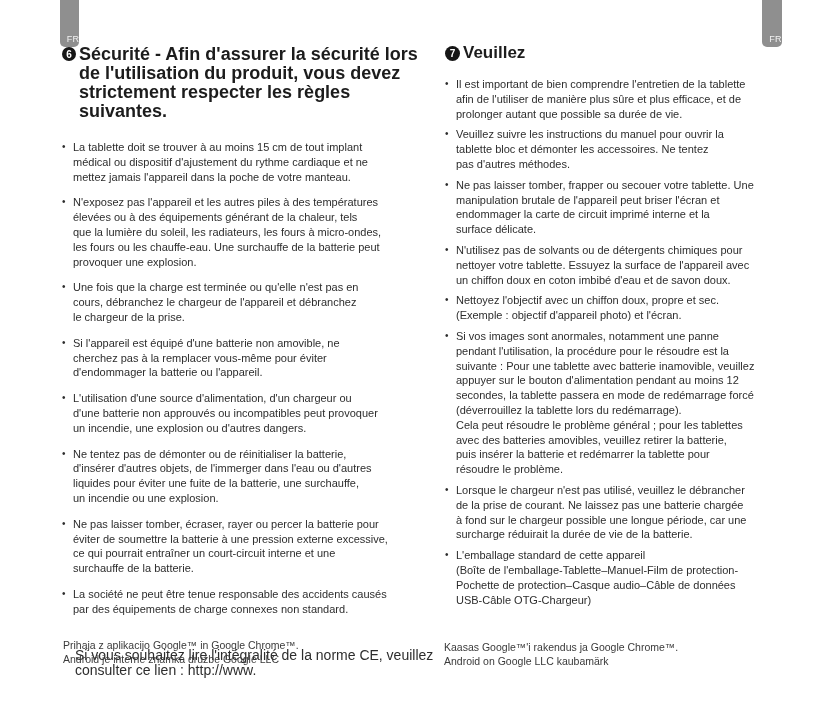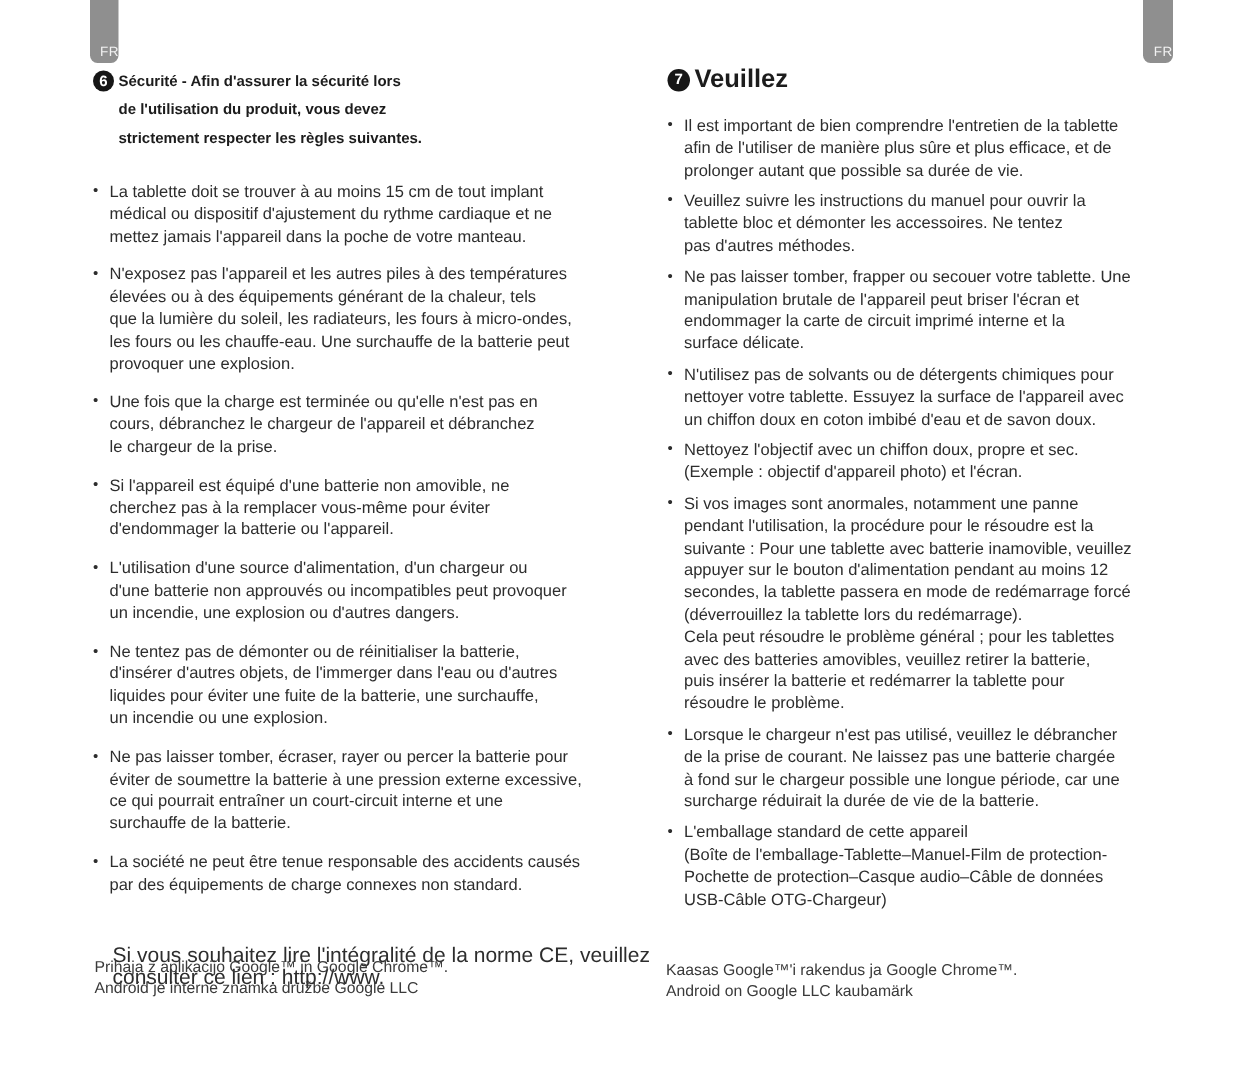--- a/index.html
+++ b/index.html
@@ -7,21 +7,21 @@
     width:839px; height:726px;
     background:#ffffff;
     font-family:"Liberation Sans", sans-serif;
     color:#2d2d2d;
     position:relative;
     overflow:hidden;
   }
 
   
   .lang-tab {
-    position:absolute; top:0; height:42px;
+    position:absolute; top:0; height:47px;
     background:#8f8f8f;
     border-radius:0 0 5px 5px;
     display:flex; align-items:flex-end; justify-content:center;
     padding-bottom:3px; box-sizing:border-box;
     color:#f2f2f2; font-size:9px; letter-spacing:.3px;padding-left:7px;
   }
   .lang-tab.left  { left:60px;  width:19px; }
   .lang-tab.right { left:762px; width:20px; }
 
   
@@ -37,21 +37,21 @@
     background:#161616; color:#ffffff;
     font-size:10px; font-weight:bold;
     display:flex; align-items:center; justify-content:center;
     margin-right:3px; margin-top:2px;
   }
   .col-right .sec-num { width:15px; height:15px; margin-top:2px; }
   .sec-title {
     font-weight:bold; color:#1c1c1c;
     white-space:pre-line;
   }
-  .col-left  .sec-title { font-size:10px; line-height:19px; }
+  .col-left  .sec-title { font-size:18px; line-height:19px; }
   .col-right .sec-title { font-size:17px;   line-height:18px; }
 
   
   .bullets { list-style:none; margin:0; padding:0; }
   .col-left  .bullets { margin-top:19px; }
   .col-right .bullets { margin-top:15px; }
   .bullets li { display:flex; font-size:11px; line-height:14.8px; }
   .col-left  .bullets li { margin-bottom:11px; }
   .col-right .bullets li { margin-bottom:6px; }
   .b-marker {

